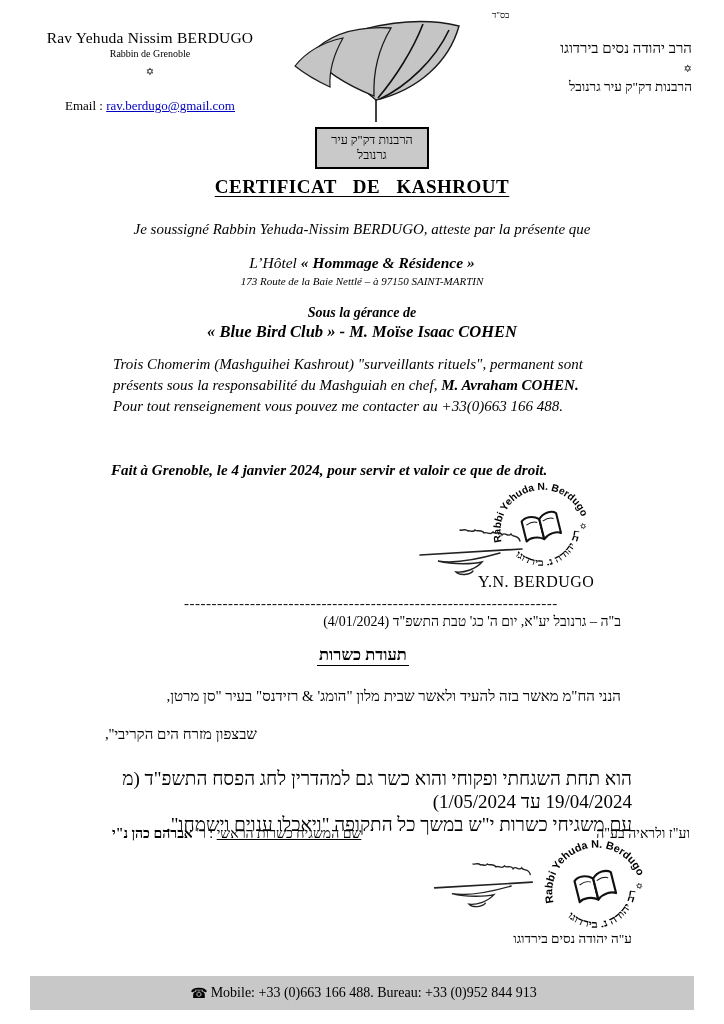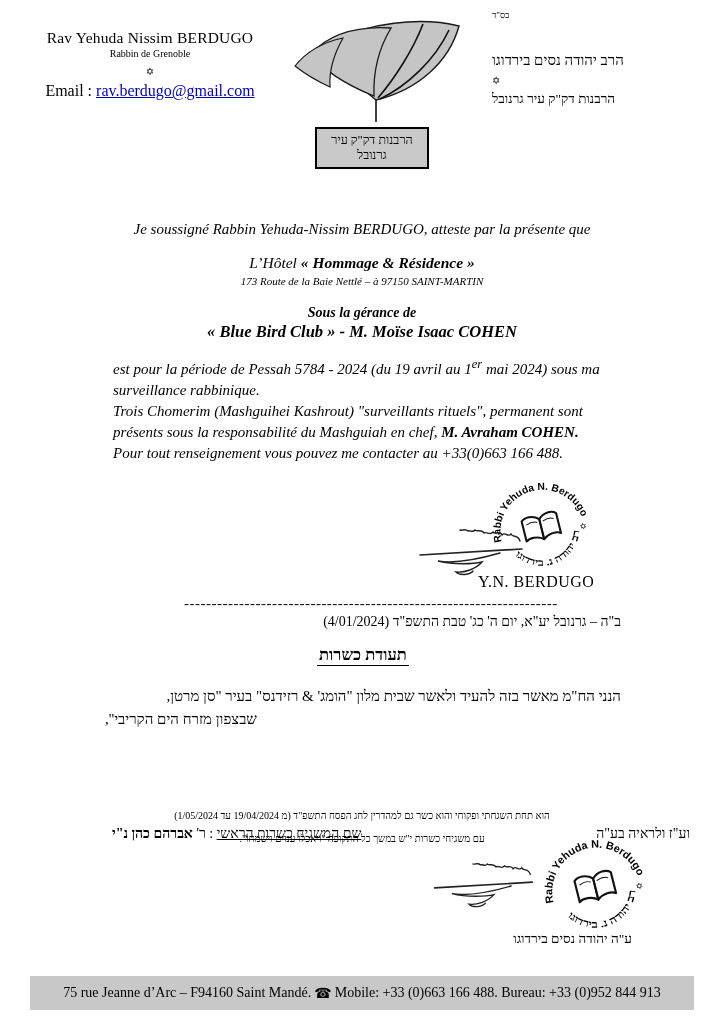--- a/index.html
+++ b/index.html
@@ -11,32 +11,32 @@
   .abs { position:absolute; }
 
   
   .bsd { top:10px; left:492px; font-size:9px; }
 
   
   .hdr-left { top:29px; left:20px; width:260px; text-align:center; }
   .hdr-name { font-size:15.5px; letter-spacing:0.2px; }
   .hdr-role { font-size:10px; margin-top:1px; }
   .hdr-star { font-size:10px; margin-top:7px; }
-  .hdr-email { font-size:16px; margin-top:5px; }
+  .hdr-email { font-size:13px; margin-top:21px; }
   .email-link { color:#0000c0; text-decoration:underline; cursor:pointer; }
 
   
   .menorah-wrap { top:20px; left:283px; width:178px; text-align:center; }
   .rabbinate-box {
     margin:1px auto 0 auto; width:106px; border:2px solid #000;
     background:#c9c9c9; font-size:12.5px; padding:4px 2px; direction:rtl;
   }
 
   
-  .hdr-right { top:52px; left:492px; width:200px; text-align:left; direction:rtl; }
+  .hdr-right { top:40px; left:492px; width:200px; text-align:right; direction:rtl; }
   .hdr-name-he { font-size:15px; }
   .hdr-star-he { font-size:10px; margin-top:6px; }
   .hdr-org-he { font-size:13.5px; margin-top:5px; }
 
   
   .doc-title { top:176px; left:0; width:100%; text-align:center;
     font-size:19px; font-weight:bold; word-spacing:11px; letter-spacing:0.5px; }
   .doc-title span { text-decoration:underline; text-underline-offset:3px; }
 
   .center-line { left:0; width:100%; text-align:center; }
@@ -61,23 +61,23 @@
   .signer { top:573px; left:478px; font-size:16px; letter-spacing:0.5px; }
 
   .dashes { top:595px; left:184px; font-size:15px; letter-spacing:0.5px; color:#111; }
 
   
   .heb-date { top:614px; left:105px; width:516px; direction:rtl; text-align:right; font-size:14px; }
   .heb-title { top:645px; left:105px; width:516px; text-align:center; font-size:16.5px; font-weight:bold; }
   .heb-title span { border-bottom:1.5px solid #000; padding:0 2px 1px 2px; }
   .heb-p1 { top:685px; left:105px; width:516px; direction:rtl; font-size:15px; line-height:23px; }
   .heb-p1 .l1 { text-align:right; }
-  .heb-p1 .l2 { text-align:left; }
+  .heb-p1 .l2 { text-align:left;margin-top:15px; }
   .heb-manager { top:739px; left:105px; width:516px; direction:rtl; text-align:right; font-size:15px; }
-  .heb-p2 { top:767px; left:92px; width:540px; direction:rtl; text-align:center; font-size:10px; line-height:23px;margin-top:37px; }
+  .heb-p2 { top:767px; left:92px; width:540px; direction:rtl; text-align:right; font-size:19px; line-height:23px; }
   .witness-row { top:826px; left:112px; width:578px; direction:rtl; display:flex;
     justify-content:space-between; font-size:14px; }
   .sup-label { text-decoration:underline; }
   .sup-name { font-weight:bold; }
   .heb-signoff { top:931px; left:470px; width:205px; direction:rtl; text-align:center; font-size:13.5px; }
 
   
   .footer-bar { top:976px; left:30px; width:664px; height:34px; background:#c8c8c8;
     display:flex; align-items:center; justify-content:center; font-size:14px; }
   .footer-bar .phone { margin:0 3px; }
@@ -107,35 +107,36 @@
     </svg>
     <div class="rabbinate-box">הרבנות דק"ק עיר גרנובל</div>
   </div>
 
   <div class="abs hdr-right">
     <div class="hdr-name-he">הרב יהודה נסים בירדוגו</div>
     <div class="hdr-star-he">✡</div>
     <div class="hdr-org-he">הרבנות דק"ק עיר גרנובל</div>
   </div>
 
+  <div class="abs doc-title"><span>CERTIFICAT DE KASHROUT</span></div>
 
   <div class="abs center-line hotel-line"><span>L’Hôtel </span><span class="b">« Hommage &amp; Résidence »</span></div>
 
   <div class="abs center-line intro">Je soussigné Rabbin Yehuda-Nissim BERDUGO, atteste par la présente que</div>
   <div class="abs center-line hotel-addr">173 Route de la Baie Nettlé – à 97150 SAINT-MARTIN</div>
 
   <div class="abs center-line gerance2">« Blue Bird Club » - M. Moïse Isaac COHEN</div>
   <div class="abs center-line gerance1">Sous la gérance de</div>
 
   <div class="abs cert-para">
-    <div><span>est pour la période de Pessah 5784 - 2024 (du 19 avril au 1</span><sup>er</sup><span> mai 2024) sous ma surveillance rabbinique.</span></div>
     <div><span>Trois Chomerim (Mashguihei Kashrout) "surveillants rituels", permanent sont présents sous la responsabilité du Mashguiah en chef, </span><span class="b">M. Avraham COHEN.</span></div>
     <div>Pour tout renseignement vous pouvez me contacter au +33(0)663 166 488.</div>
   </div>
 
+  <div class="abs fait">Fait à Grenoble, le 4 janvier 2024, pour servir et valoir ce que de droit.</div>
 
   <div class="abs stamp stamp-1">
     <svg width="112" height="112" viewBox="0 0 120 120" style="transform:rotate(-14deg)">
       <defs>
         <path id="s1top" d="M 15,62 A 45,45 0 0 1 105,62"></path>
         <path id="s1bot" d="M 21,70 A 41,41 0 0 0 99,70"></path>
       </defs>
       <text font-size="11" font-weight="bold" font-family="Liberation Sans, sans-serif"><textPath href="#s1top" startOffset="0" textLength="136" lengthAdjust="spacingAndGlyphs">Rabbi Yehuda N. Berdugo</textPath></text>
       <text font-size="10.5" font-weight="bold"><textPath href="#s1bot" startOffset="10" textLength="100" lengthAdjust="spacingAndGlyphs">הרב יהודה נ. בירדוגו</textPath></text>
       <g transform="translate(41,44)" stroke="#111" fill="#fff" stroke-width="2.2" stroke-linejoin="round">
@@ -206,18 +207,17 @@
         <path d="M108,14 c-2,-7 -7,-3 -9,-7 c-3,4 -6,-3 -9,1 c-2,-5 -7,0 -9,-3 c-3,4 -6,-1 -9,1 c-2,-4 -7,-1 -9,-3 c-2,3 -5,0 -7,1 c-3,-3 -6,0 -8,-1"></path>
         <path d="M110,22 L8,28" stroke-width="1.7"></path>
         <path d="M88,26 C60,34 38,36 26,34 C42,38 62,37 70,35 C64,42 52,46 44,45 C48,49 58,48 61,44"></path>
       </g>
     </svg>
   </div>
 
   <div class="abs heb-signoff">ע"ה יהודה נסים בירדוגו</div>
 
   <div class="abs footer-bar">
-    <span>75 rue Jeanne d’Arc – F94160 Saint Mandé. </span>
     <span class="phone">☎</span>
     <span> Mobile: +33 (0)663 166 488. Bureau: +33 (0)952 844 913</span>
   </div>
 
 </div>
 
 </body></html>

